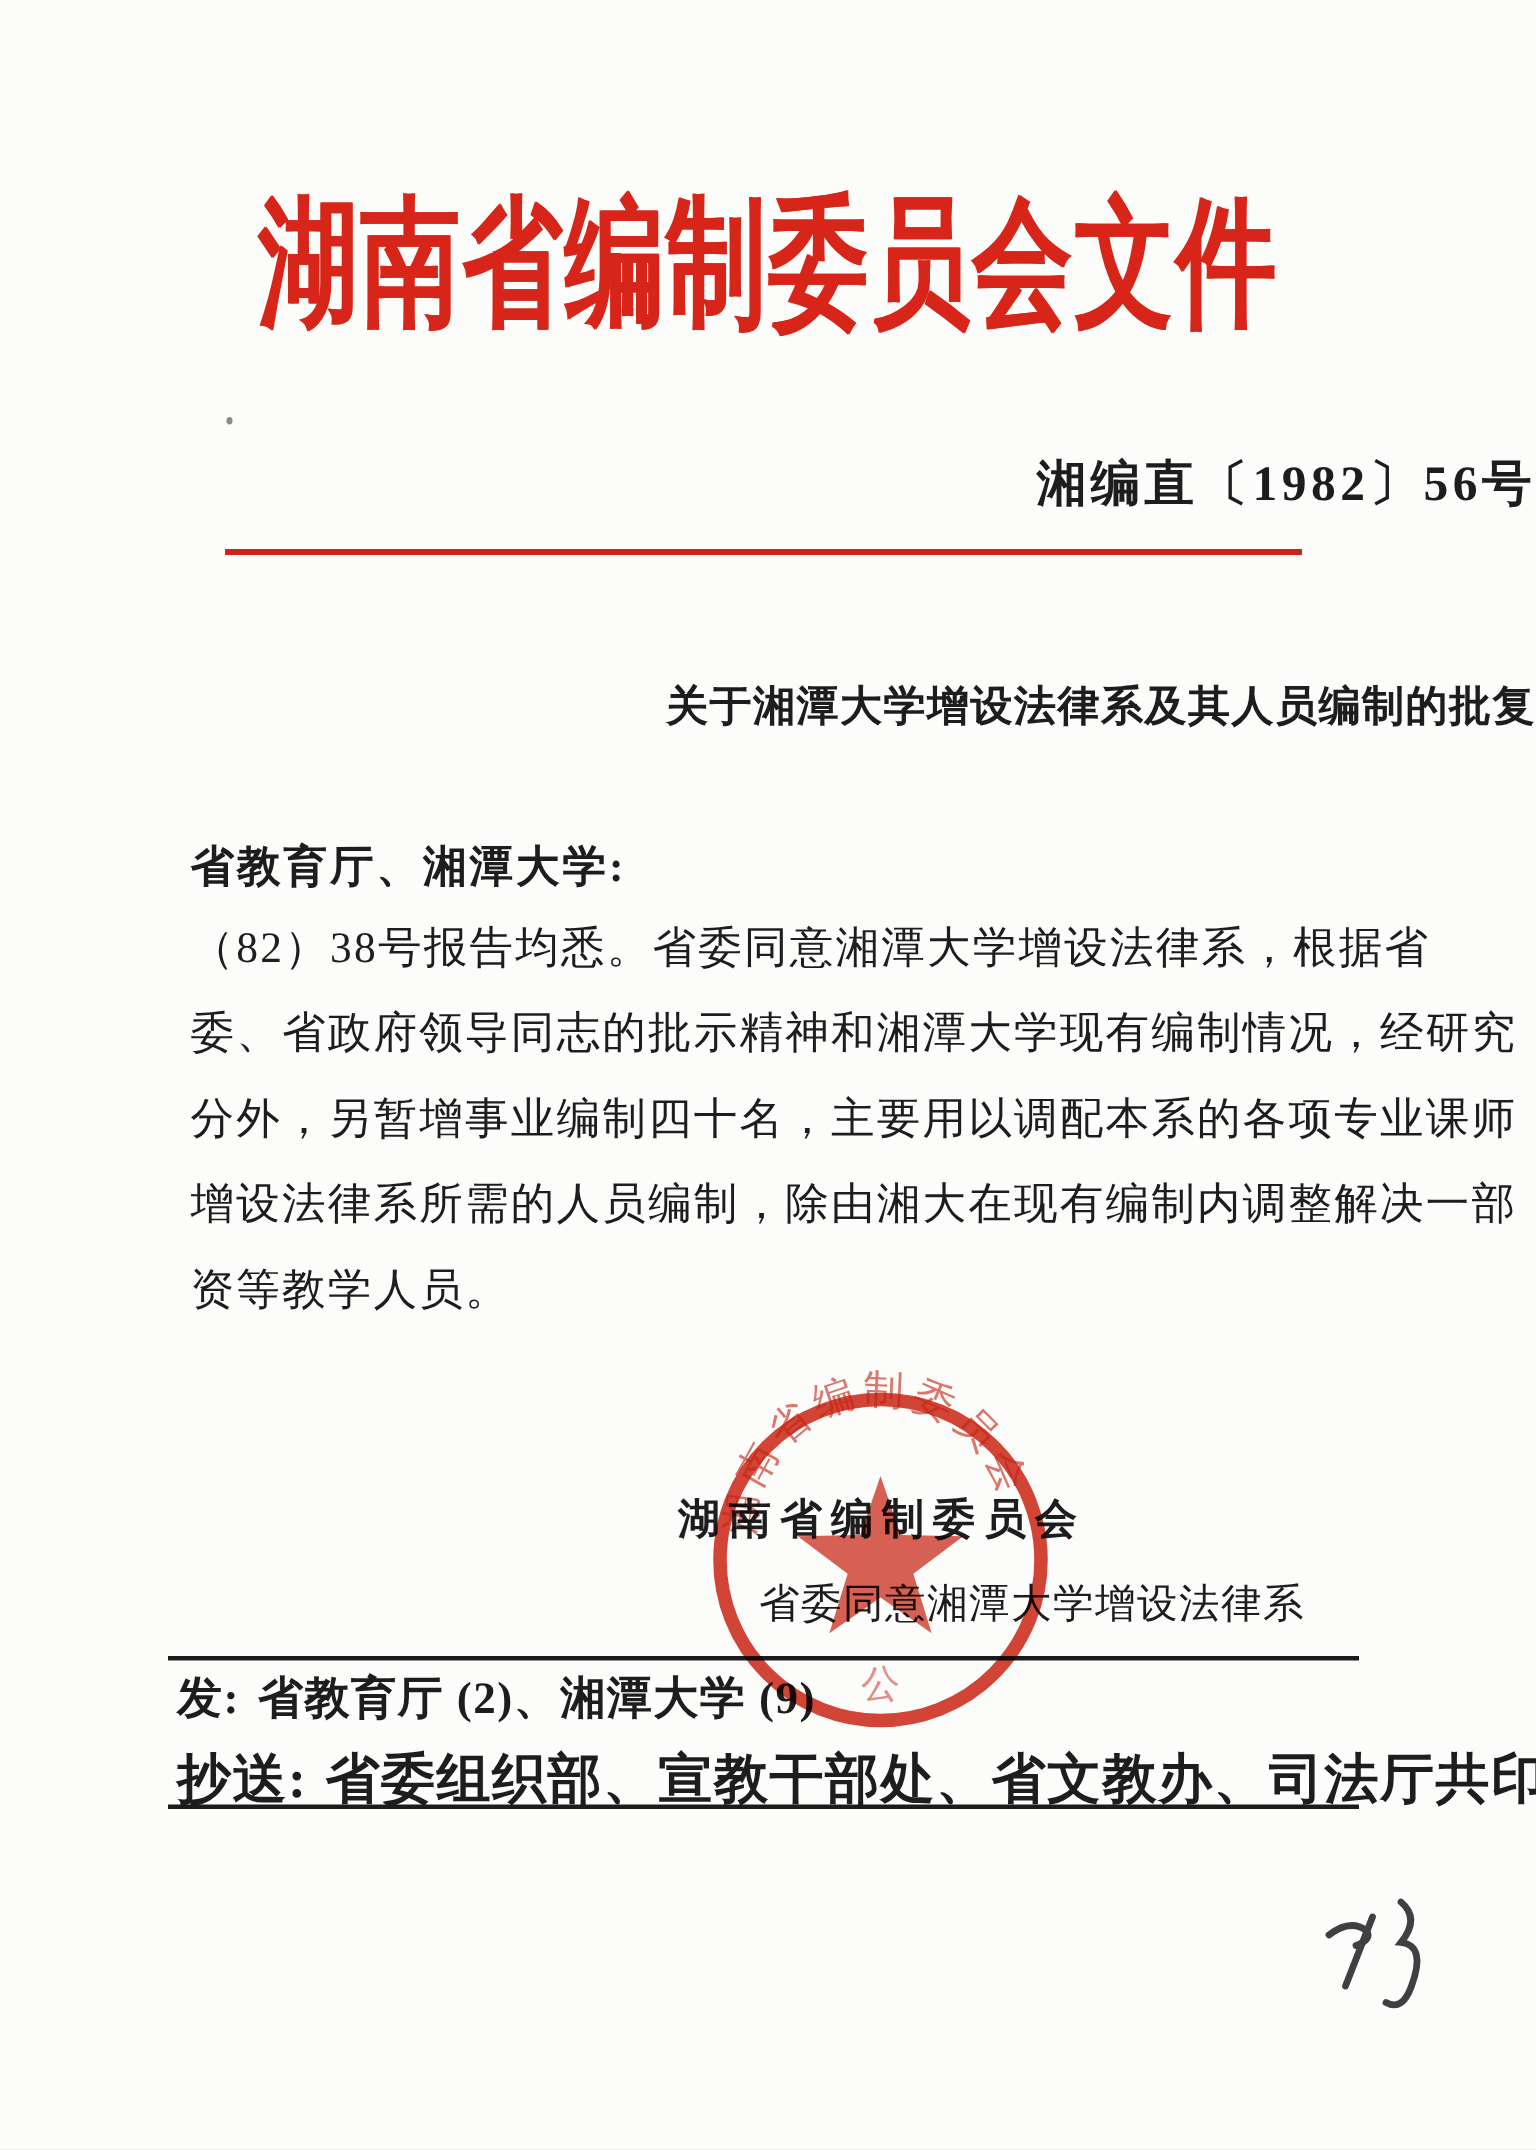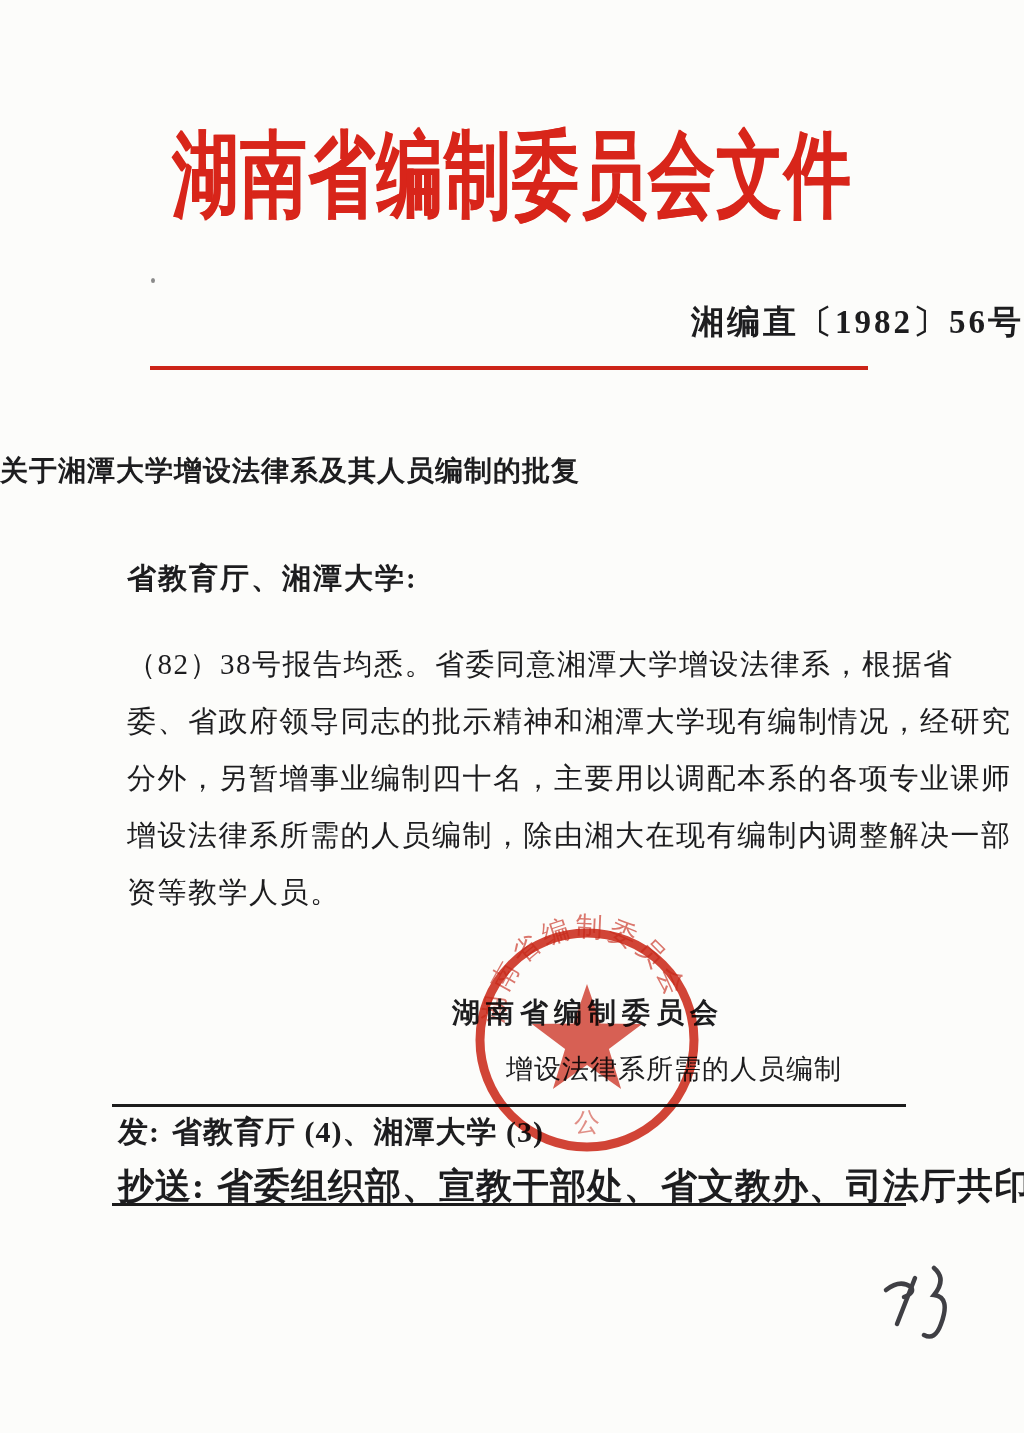--- a/index.html
+++ b/index.html
@@ -38,35 +38,35 @@
   }
   .red-rule {
     position: absolute;
     top: 366px; left: 150px;
     width: 718px; height: 4px;
     background: #cc2418;
   }
   .doc-title {
     position: absolute;
     top: 452px; left: 0; right: 0;
-    text-align: left;
+    text-align: right;
     font-size: 28px;
     font-weight: bold;
     letter-spacing: 1px;
   }
   .body-block {
     position: absolute;
     top: 556px; left: 127px;
     width: 748px;
     font-size: 29px;
     letter-spacing: 1.5px;
   }
   .salutation {
     line-height: 44px;
-    margin-bottom: 36px;
+    margin-bottom: 4px;
     letter-spacing: 2px;
     font-weight: 600;
   }
   .body-line {
     line-height: 57px;
     white-space: nowrap;
   }
   .body-line.indent { text-indent: 56px; }
   .sig-org {
     position: absolute;
@@ -151,38 +151,38 @@
   <div class="body-block">
     <div class="salutation">省教育厅、湘潭大学:</div>
     <div class="body-line">（82）38号报告均悉。省委同意湘潭大学增设法律系，根据省</div>
     <div class="body-line">委、省政府领导同志的批示精神和湘潭大学现有编制情况，经研究，</div>
     <div class="body-line">分外，另暂增事业编制四十名，主要用以调配本系的各项专业课师</div>
     <div class="body-line">增设法律系所需的人员编制，除由湘大在现有编制内调整解决一部</div>
     <div class="body-line">资等教学人员。</div>
   </div>
 
   <div class="sig-org">湖南省编制委员会</div>
-  <div class="sig-date">增设法律系所需的人员编制</div>
+  <div class="sig-date">省委同意湘潭大学增设法律系</div>
 
   <svg class="seal" viewBox="0 0 254 254">
     <defs>
       <path id="sealArc" d="M 43.6 116.8 A 84 84 0 1 1 210.4 116.8" fill="none"></path>
     </defs>
     <circle cx="127" cy="127" r="107" fill="none" stroke="#cc2414" stroke-width="9" opacity="0.85"></circle>
     <polygon points="127,71 140.5,110.4 182.2,111.1 148.9,136.1 161.1,175.9 127,152 92.9,175.9 105.1,136.1 71.8,111.1 113.5,110.4" fill="#cc2414" opacity="0.72"></polygon>
     <text font-size="27" fill="#c82415" opacity="0.62" letter-spacing="4" style="font-family:'Liberation Serif','DejaVu Serif',serif;">
       <textPath href="#sealArc" startOffset="6">湖南省编制委员会</textPath>
     </text>
     <text x="127" y="218" text-anchor="middle" font-size="26" fill="#c82415" opacity="0.5" style="font-family:'Liberation Serif','DejaVu Serif',serif;">公</text>
   </svg>
 
   <div class="rule-black rule-top"></div>
 
   <div class="footer-dist">
-    <span class="label-gap">发:</span><span>省教育厅 (4)、湘潭大学 (3)</span>
+    <span class="label-gap">发:</span><span>省教育厅 (2)、湘潭大学 (9)</span>
   </div>
 
   <div class="footer-cc">
     <span><span class="label-gap">抄送:</span><span>省委组织部、宣教干部处、省文教办、司法厅</span></span>
     <span>共印20份</span>
   </div>
 
   <div class="rule-black rule-bottom"></div>
 
   <svg class="handwritten" viewBox="0 0 110 110">

